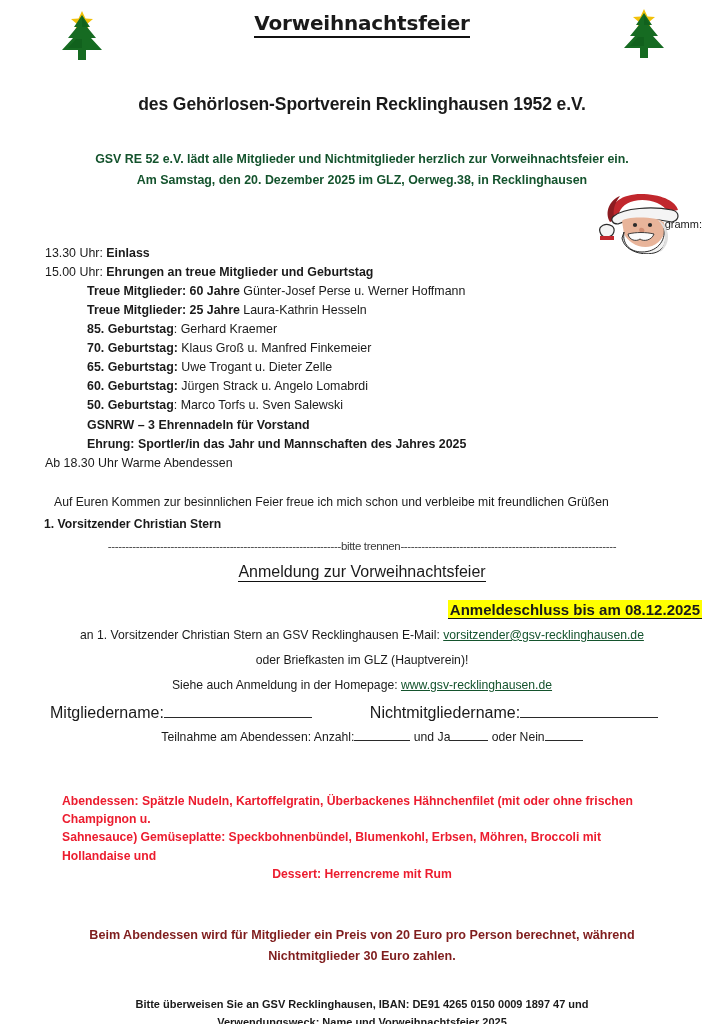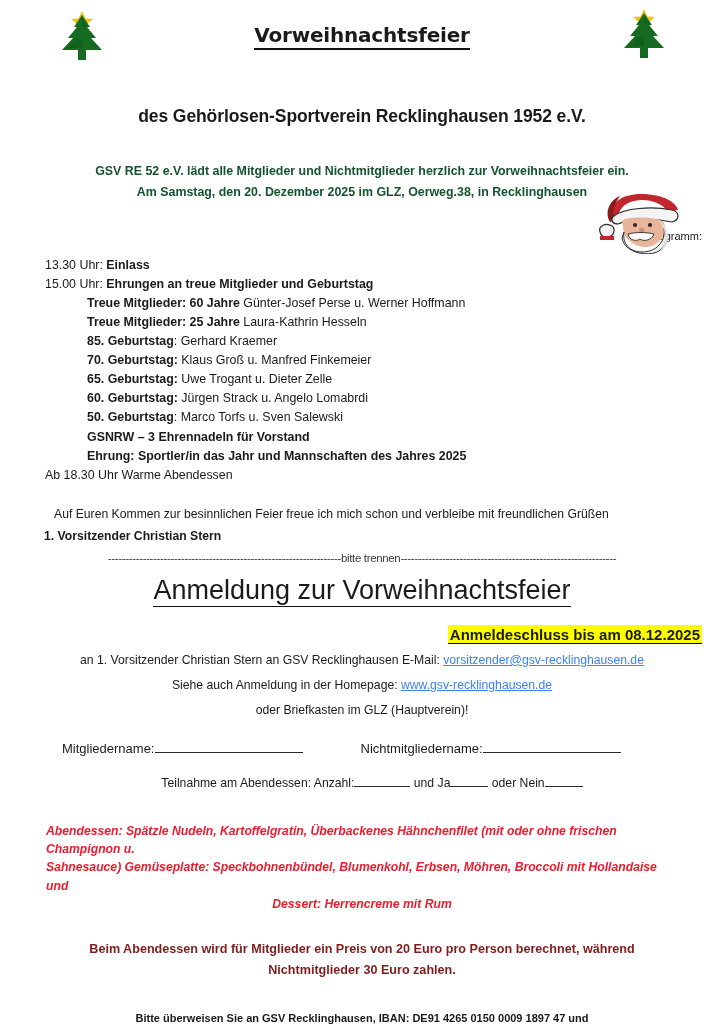--- a/index.html
+++ b/index.html
@@ -14,21 +14,21 @@
     position: relative;
     font-family: "Liberation Sans", sans-serif;
     color: #1a1a1a;
     overflow: hidden;
   }
   .page {
     position: relative;
     width: 724px;
     height: 1024px;
     box-sizing: border-box;
-    padding: 12px 22px;
+    padding: 0 22px;
   }
 
   
   .tree {
     position: absolute;
     width: 72px;
     height: 58px;
   }
   .tree-left  { left: 46px; top: 8px; }
   .tree-right { left: 608px; top: 6px; }
@@ -122,21 +122,21 @@
     margin: 0;
     padding-top: 9px;
     letter-spacing: -0.35px;
     white-space: nowrap;
     overflow: hidden;
   }
 
   
   .reg-title {
     text-align: center;
-    font-size: 27px;
+    font-size: 16px;
     font-weight: 400;
     margin: 0;
     padding-top: 11px;
   }
   .reg-title span {
     border-bottom: 1.6px solid #111;
     padding-bottom: 1px;
   }
   .deadline {
     text-align: right;
@@ -151,26 +151,26 @@
     padding: 1px 2px 0 2px;
   }
   .centered-line {
     text-align: center;
     font-size: 12.2px;
     margin: 0;
     padding-top: 7px;
     line-height: 1.5;
   }
   a.doclink {
-    color: #3b82f6;
+    color: #14532d;
     text-decoration: underline;
   }
   .name-row {
-    font-size: 13px;
-    margin: 12px;
+    font-size: 16px;
+    margin: 0;
     padding-top: 9px;
     padding-left: 28px;
   }
   .name-row .gap { display: inline-block; width: 58px; }
   .blank-lg { display: inline-block; width: 148px; border-bottom: 1px solid #2a2a2a; }
   .blank-md { display: inline-block; width: 138px; border-bottom: 1px solid #2a2a2a; }
   .blank-sm { display: inline-block; width: 56px; border-bottom: 1px solid #2a2a2a; }
   .blank-xs { display: inline-block; width: 38px; border-bottom: 1px solid #2a2a2a; }
   .attend-row {
     text-align: center;
@@ -179,24 +179,23 @@
     padding-top: 8px;
     padding-left: 20px;
   }
 
   
   .menu {
     color: #ec1c2e;
     font-weight: 700;
     font-size: 12.2px;
     text-align: center;
-    margin: 0;
+    margin: 16px;
     padding: 32px 24px 0 24px;
     line-height: 1.5;
-    font-style: italic;
   }
   .menu .l1 { display: block; text-align: left; }
   .menu .l2 { display: block; text-align: left; }
   .menu .l3 { display: block; text-align: center; }
   .price {
     color: #7f1d1d;
     font-weight: 700;
     font-size: 12.6px;
     text-align: center;
     margin: 0;
@@ -300,25 +299,25 @@
   </h2>
 
   <p class="deadline">
     <span>Anmeldeschluss bis am 08.12.2025</span>
   </p>
 
   <p class="centered-line">
     <span>an 1. Vorsitzender Christian Stern an GSV Recklinghausen E-Mail: </span><a class="doclink" href="#">vorsitzender@gsv-recklinghausen.de</a>
   </p>
 
+  <p class="centered-line">oder Briefkasten im GLZ (Hauptverein)!</p>
+
   <p class="centered-line">
     <span>Siehe auch Anmeldung in der Homepage: </span><a class="doclink" href="#">www.gsv-recklinghausen.de</a>
   </p>
-
-  <p class="centered-line">oder Briefkasten im GLZ (Hauptverein)!</p>
 
   <p class="name-row">
     <span>Mitgliedername:</span><span class="blank-lg"></span><span class="gap"></span><span>Nichtmitgliedername:</span><span class="blank-md"></span>
   </p>
 
   <p class="attend-row">
     <span>Teilnahme am Abendessen: Anzahl:</span><span class="blank-sm"></span>
     <span>und Ja</span><span class="blank-xs"></span>
     <span>oder Nein</span><span class="blank-xs"></span>
   </p>

